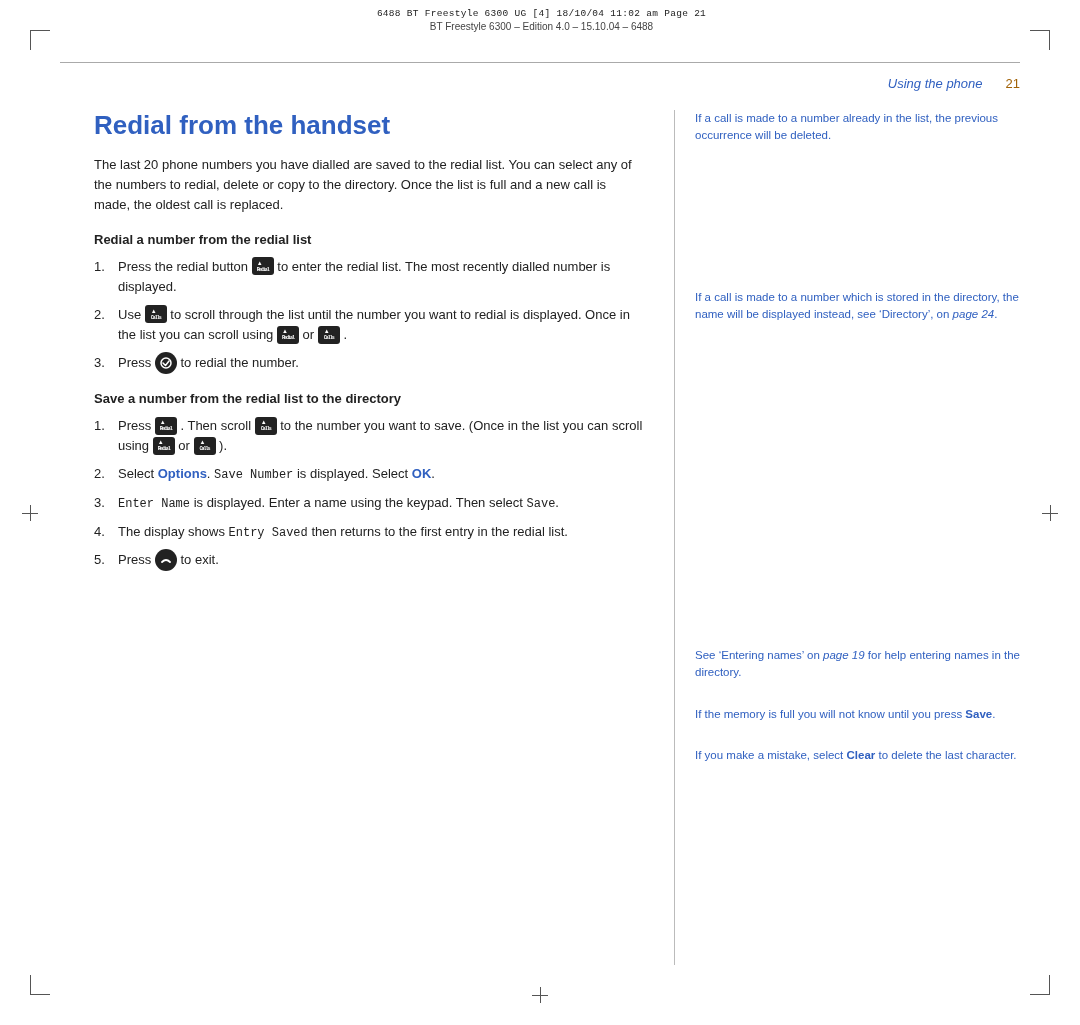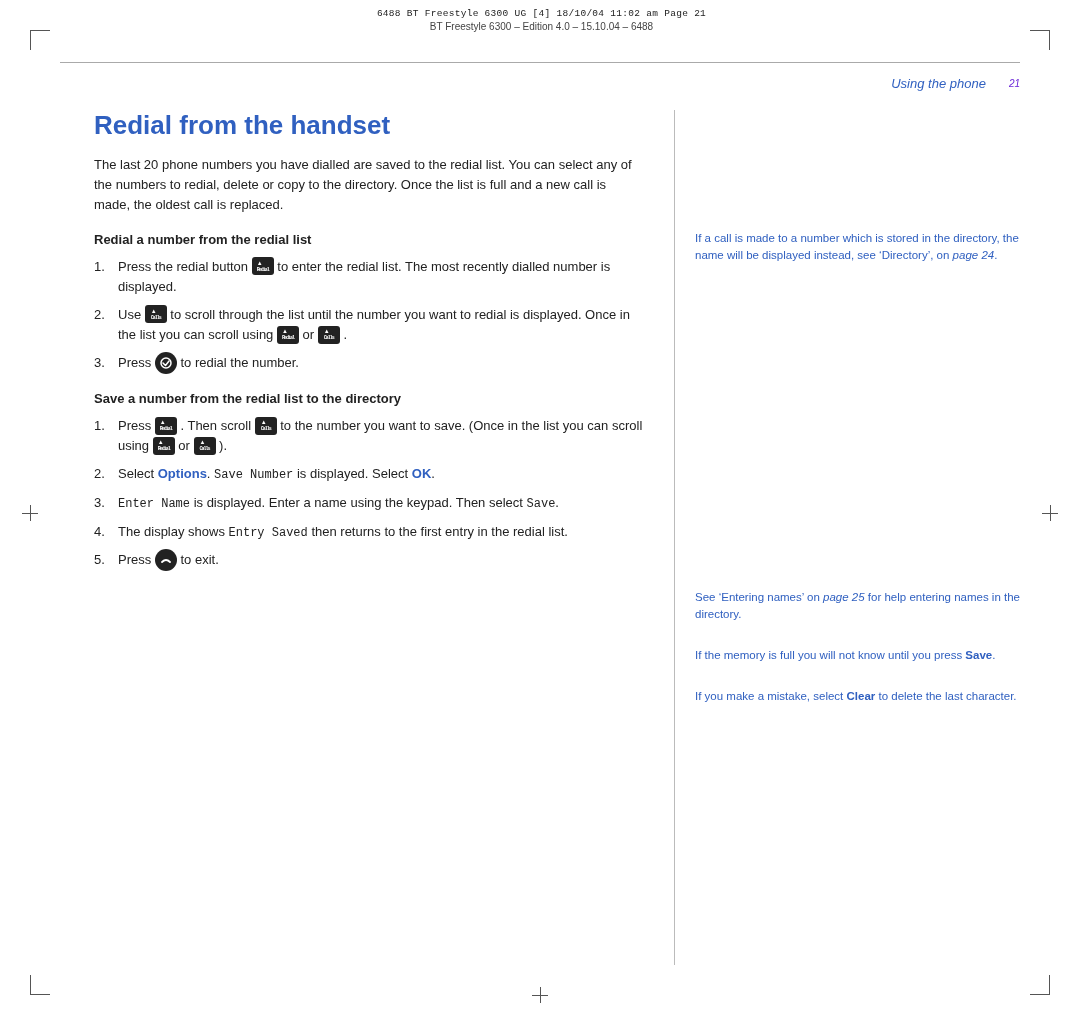--- a/index.html
+++ b/index.html
@@ -98,24 +98,23 @@
     }
 
     .section-title {
       font-size: 13px;
       color: #3060c0;
       font-style: italic;
       margin-right: 23px;
     }
 
     .page-number {
-      font-size: 10px;
-      color: #6d28d9;
+      font-size: 13px;
+      color: #a16207;
       font-weight: normal;
-      font-style: italic;
     }
 
     
     .main-content {
       position: absolute;
       top: 110px;
       left: 60px;
       right: 60px;
       bottom: 60px;
       display: flex;
@@ -385,36 +384,39 @@
           </span>
           to exit.
         </span>
       </li>
     </ol>
 
   </div>
 
   <div class="right-col">
 
+    <div class="right-note">
+      <span>If a call is made to a number already in the list, the previous occurrence will be deleted.</span>
+    </div>
 
     <div class="right-spacer"></div>
     <div class="right-spacer"></div>
 
     <div class="right-note">
       If a call is made to a number which is stored in the directory, the name will be displayed instead, see ‘Directory’, on <span class="italic-link">page 24</span>.
     </div>
 
     <div class="right-spacer"></div>
     <div class="right-spacer"></div>
     <div class="right-spacer"></div>
     <div class="right-spacer"></div>
     <div class="right-spacer"></div>
 
     <div class="right-note">
-      See ‘Entering names’ on <span class="italic-link">page 25</span> for help entering names in the directory.
+      See ‘Entering names’ on <span class="italic-link">page 19</span> for help entering names in the directory.
     </div>
 
     <div class="right-note">
       If the memory is full you will not know until you press <b class="link-text">Save</b>.
     </div>
 
     <div class="right-note">
       If you make a mistake, select <b class="link-text">Clear</b> to delete the last character.
     </div>
 

